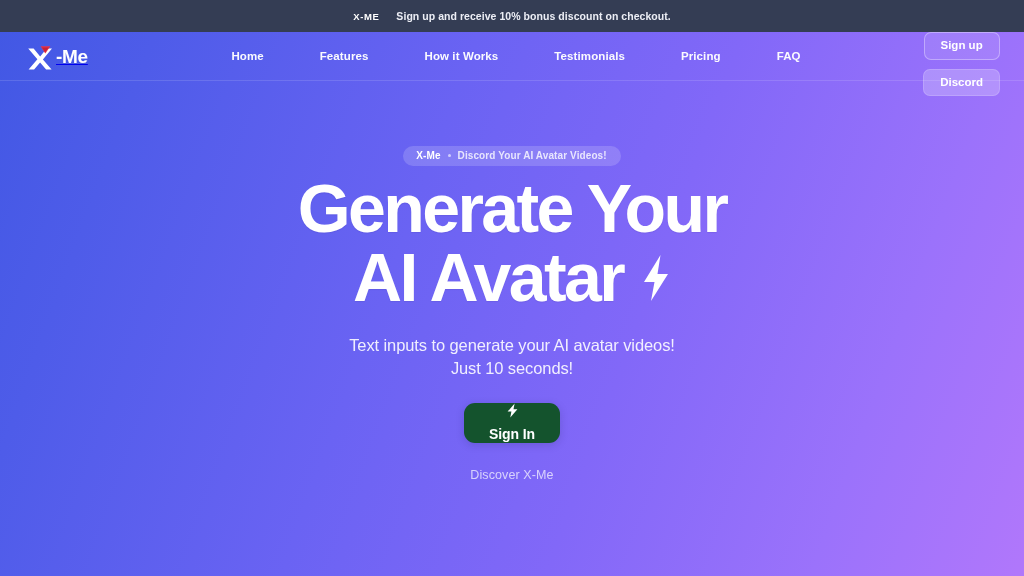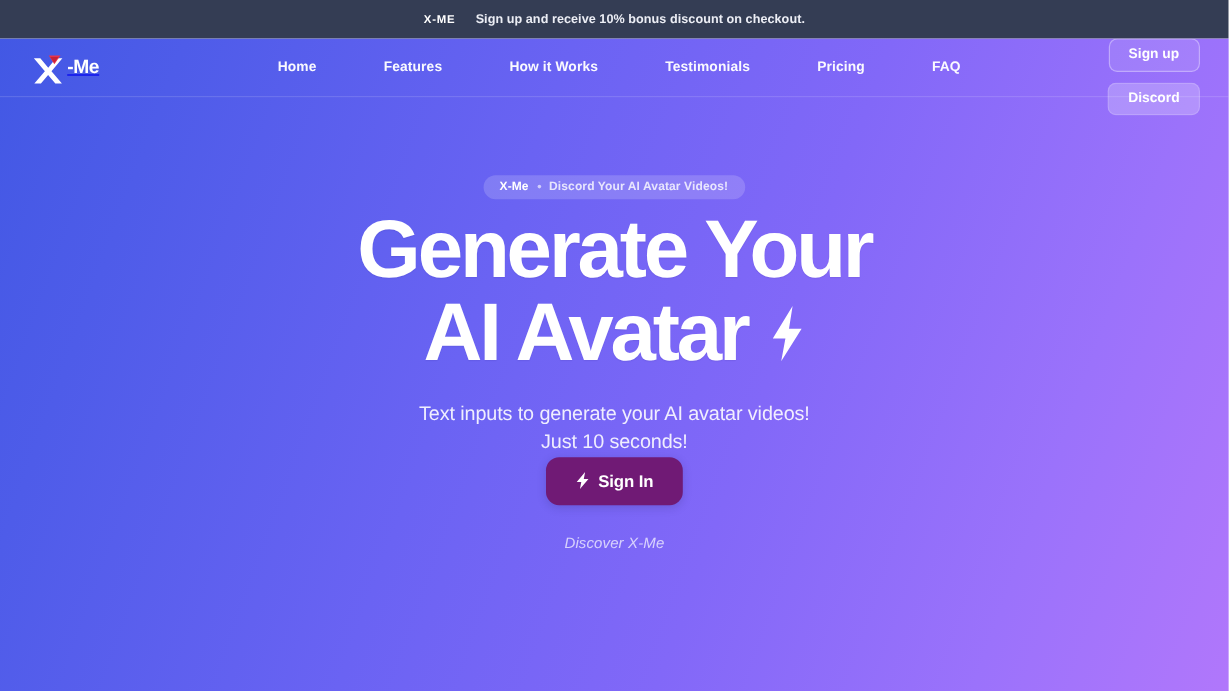--- a/index.html
+++ b/index.html
@@ -78,21 +78,21 @@
     display:flex; align-items:center;
     height:31px;
     user-select:none;
   }
   #logo .mark {
     position:relative;
     width:30px; height:30px;
     display:block;
   }
   #logo .wordmark {
-    font-size:16px; font-weight:bold;
+    font-size:19px; font-weight:bold;
     color:#ffffff;
     letter-spacing:-0.3px;
     margin-left:1px;
     line-height:30px;
   }
 
   
   #nav-links {
     position:absolute; left:50%; top:0;
     transform:translateX(-50%);
@@ -196,46 +196,47 @@
   #subtitle {
     margin-top:30px;
     text-align:center;
     color:rgba(255,255,255,0.89);
     font-size:16.5px;
     line-height:1.42;
     letter-spacing:-0.1px;
   }
 
   #cta-signin {
+    margin-top:22px;
     display:inline-flex; align-items:center; justify-content:center;
     gap:8px;
-    background:#701a75;
+    background:#14532d;
     color:#ffffff;
     border:none;
     border-radius:11px;
     padding:0 25px;
     height:40px;
     font-size:14px; font-weight:bold;
     letter-spacing:-0.1px;
     cursor:pointer;
     box-shadow:0 2px 8px rgba(30,25,80,0.18);
     font-family:"Liberation Sans", sans-serif;
+    flex-direction:column;
   }
   #cta-signin .bolt-sm {
     display:inline-block; width:11px; height:15px;
   }
 
   #discover-link {
     margin-top:25px;
     color:rgba(255,255,255,0.70);
     font-size:12.5px;
     letter-spacing:0.1px;
     text-decoration:none;
     cursor:pointer;
-    font-style:italic;
   }
 </style>
 </head>
 <body>
 
 <div id="page">
 
   <div id="banner">
     <span class="brand-tag">X-ME</span>
     <span class="promo">Sign up and receive 10% bonus discount on checkout.</span>

